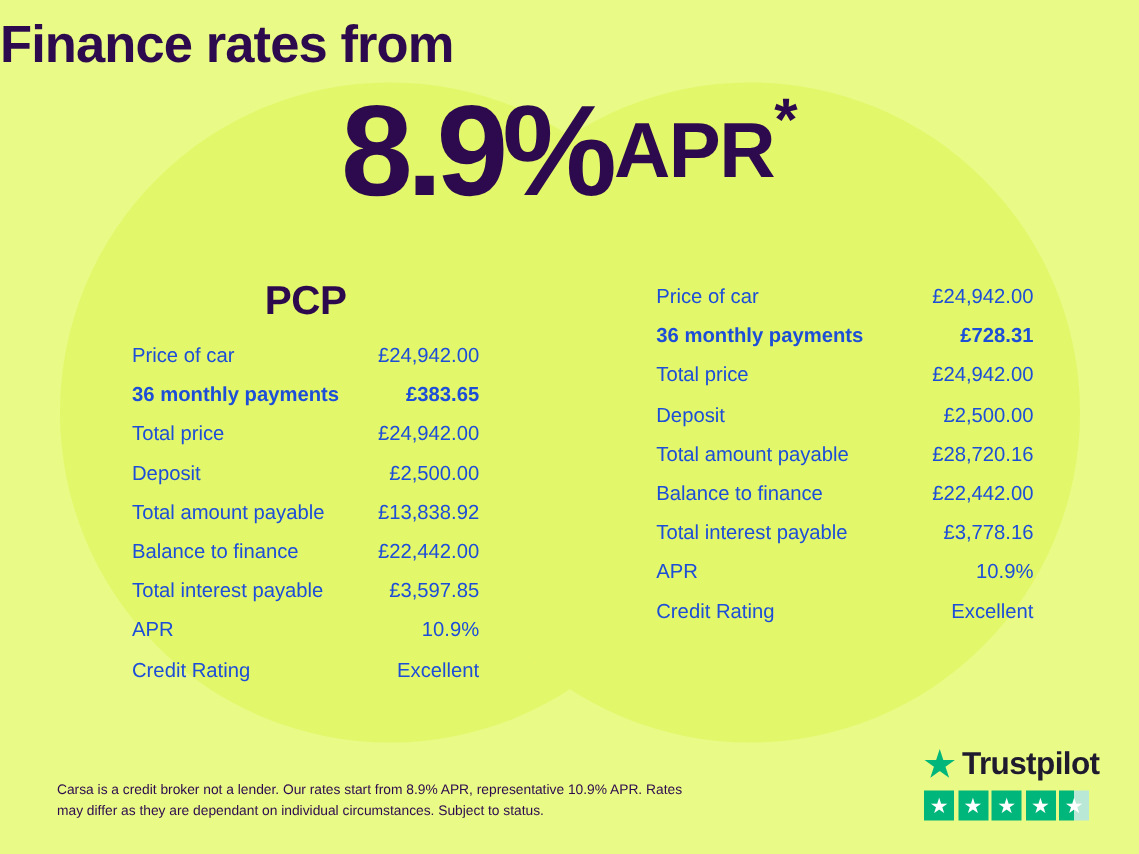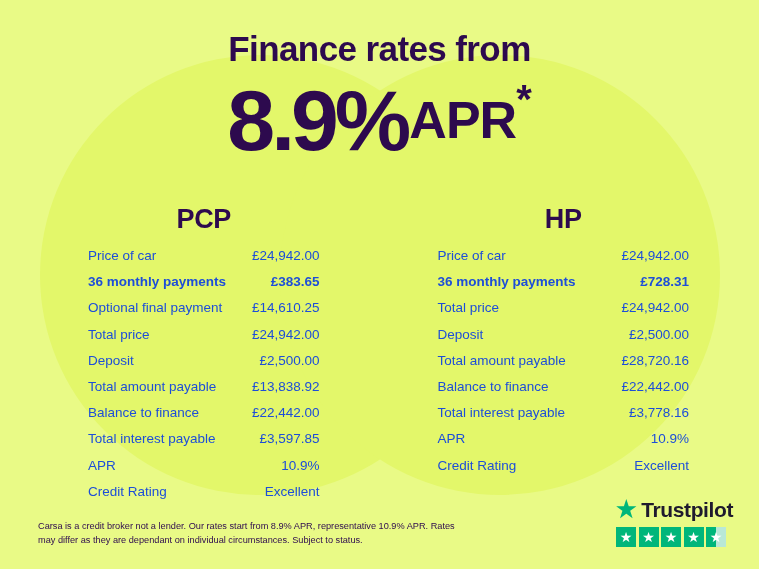--- a/index.html
+++ b/index.html
@@ -38,26 +38,25 @@
     left: 280px;
     top: 55px;
   }
   .content {
     position: relative;
     z-index: 3;
     width: 100%;
     height: 100%;
   }
   .headline {
-    text-align: center;
     color: #2d0a4e;
     font-size: 35px;
     font-weight: bold;
     letter-spacing: -0.6px;
-    padding-top: 30px;
+    padding-top: 11px;
     line-height: 1.1;
   }
   .rate-line {
     text-align: center;
     color: #2d0a4e;
     margin-top: 2px;
     white-space: nowrap;
   }
   .rate-big {
     font-size: 86px;
@@ -189,24 +188,20 @@
 
         <div class="row">
           <span class="label">Price of car</span>
           <span class="value">£24,942.00</span>
         </div>
         <div class="row bold">
           <span class="label">36 monthly payments</span>
           <span class="value">£383.65</span>
         </div>
         <div class="row">
-          <span class="label">Optional final payment</span>
-          <span class="value">£14,610.25</span>
-        </div>
-        <div class="row">
           <span class="label">Total price</span>
           <span class="value">£24,942.00</span>
         </div>
         <div class="row">
           <span class="label">Deposit</span>
           <span class="value">£2,500.00</span>
         </div>
         <div class="row">
           <span class="label">Total amount payable</span>
           <span class="value">£13,838.92</span>
@@ -223,21 +218,20 @@
           <span class="label">APR</span>
           <span class="value">10.9%</span>
         </div>
         <div class="row">
           <span class="label">Credit Rating</span>
           <span class="value">Excellent</span>
         </div>
       </div>
 
       <div class="col col-right">
-        <div class="col-title">HP</div>
 
         <div class="row">
           <span class="label">Price of car</span>
           <span class="value">£24,942.00</span>
         </div>
         <div class="row bold">
           <span class="label">36 monthly payments</span>
           <span class="value">£728.31</span>
         </div>
         <div class="row">

